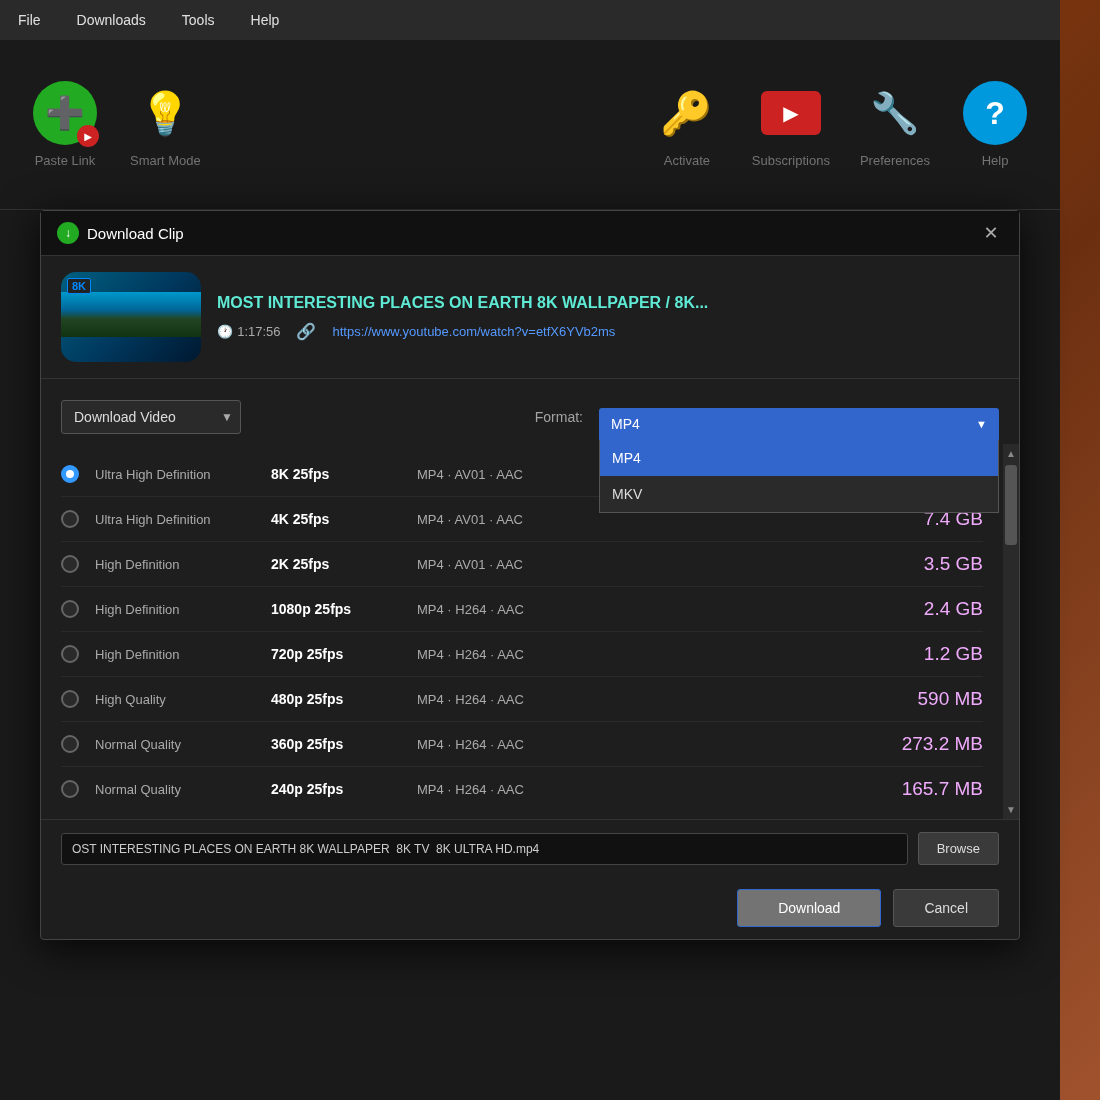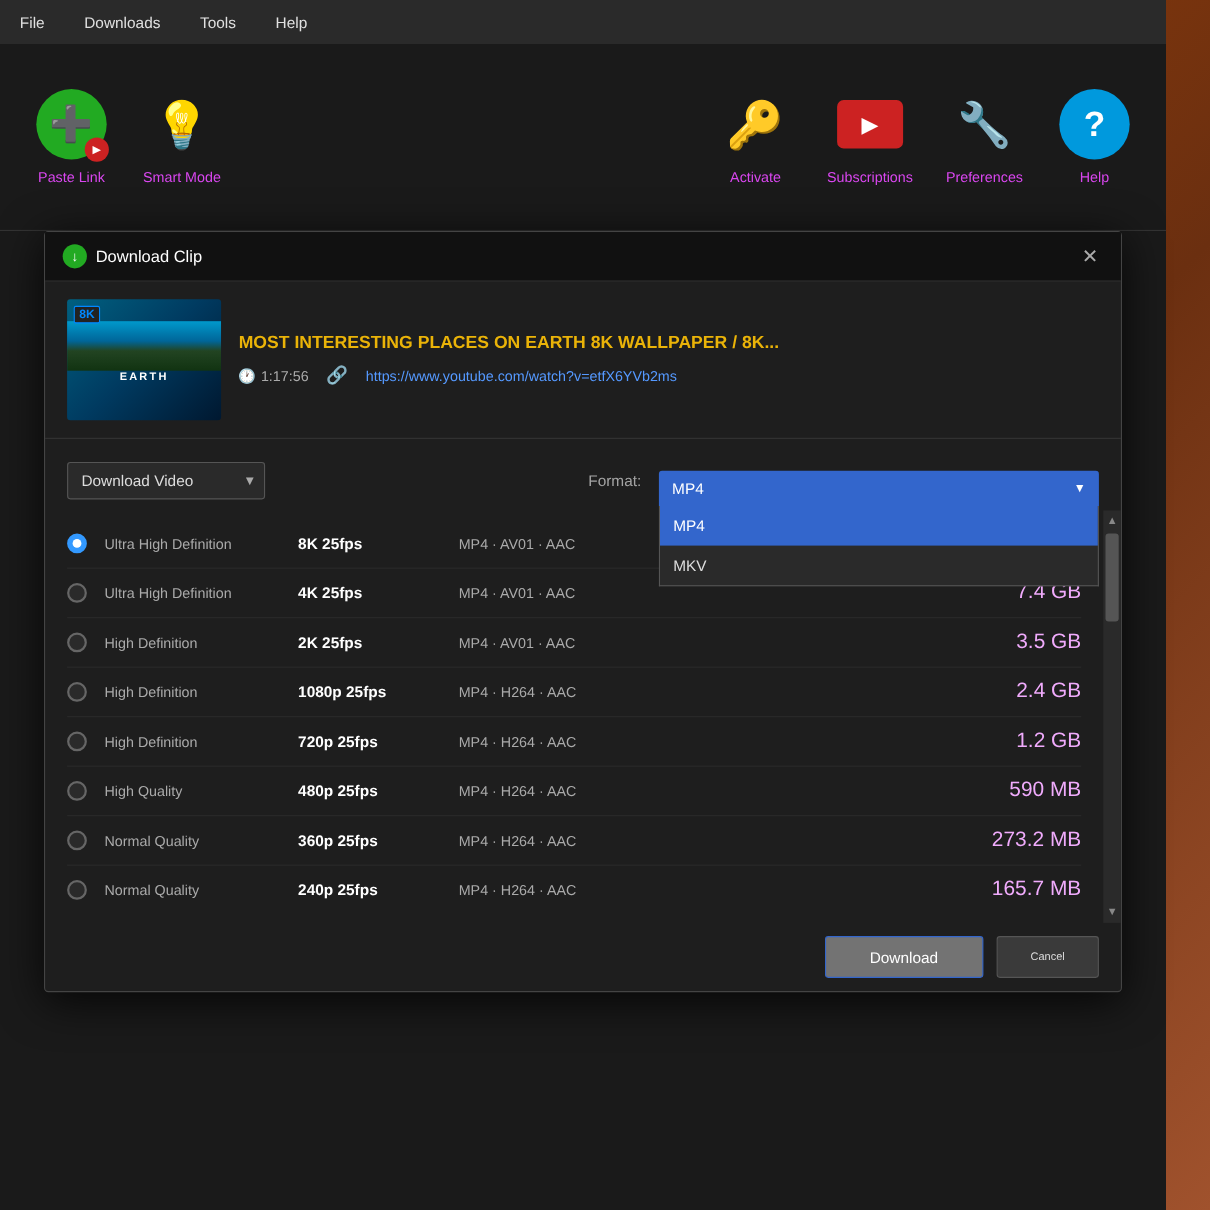--- a/index.html
+++ b/index.html
@@ -66,21 +66,21 @@
     }
     .toolbar-icon {
       width: 64px;
       height: 64px;
       display: flex;
       align-items: center;
       justify-content: center;
       font-size: 36px;
     }
     .toolbar-label {
-      color: #d946ef;
+      color: #737373;
       font-size: 13px;
       text-align: center;
     }
     .toolbar-spacer { flex: 1; }
 
     
     .paste-link-icon {
       width: 64px;
       height: 64px;
       background: #22aa22;
@@ -166,23 +166,23 @@
     
     .video-info {
       display: flex;
       align-items: center;
       gap: 16px;
       padding: 16px 20px;
       border-bottom: 1px solid #333;
     }
     .video-thumbnail {
       width: 140px;
-      height: 110px;
+      height: 90px;
       background: linear-gradient(135deg, #006080 0%, #003a60 50%, #001830 100%);
-      border-radius: 3px;
+      border-radius: 15px;
       display: flex;
       flex-direction: column;
       align-items: center;
       justify-content: center;
       flex-shrink: 0;
       position: relative;
       overflow: hidden;
     }
     .thumb-8k-badge {
       position: absolute;
@@ -207,21 +207,21 @@
       position: absolute;
       top: 20px;
       left: 0; right: 0;
       height: 45px;
       background: linear-gradient(to bottom, #0099cc 0%, #006699 40%, #224422 60%, #113311 100%);
     }
     .video-meta {
       flex: 1;
     }
     .video-title {
-      color: #eab308;
+      color: #5eead4;
       font-size: 16px;
       font-weight: bold;
       margin-bottom: 10px;
     }
     .video-details {
       display: flex;
       align-items: center;
       gap: 16px;
     }
     .video-duration {
@@ -444,21 +444,21 @@
       padding: 10px 40px;
       font-size: 14px;
       border-radius: 3px;
       cursor: pointer;
     }
     .btn-cancel {
       background: #3a3a3a;
       border: 1px solid #555;
       color: #ddd;
       padding: 10px 30px;
-      font-size: 10px;
+      font-size: 14px;
       border-radius: 3px;
       cursor: pointer;
     }
 
     
     .help-icon {
       width: 64px;
       height: 64px;
       background: #0099dd;
       border-radius: 50%;
@@ -660,20 +660,24 @@
         </div>
 
         <div class="scroll-bar">
           <div class="scroll-arrow-up">▲</div>
           <div class="scroll-thumb"></div>
           <div style="flex:1;"></div>
           <div class="scroll-arrow-down">▼</div>
         </div>
       </div>
 
+      <div class="filepath-row">
+        <input class="filepath-input" type="text" value="OST INTERESTING PLACES ON EARTH 8K WALLPAPER  8K TV  8K ULTRA HD.mp4" style="">
+        <button class="browse-btn">Browse</button>
+      </div>
 
       <div class="action-row">
         <button class="btn-download">Download</button>
         <button class="btn-cancel">Cancel</button>
       </div>
 
     </div>
   </div>
 
 </div>

